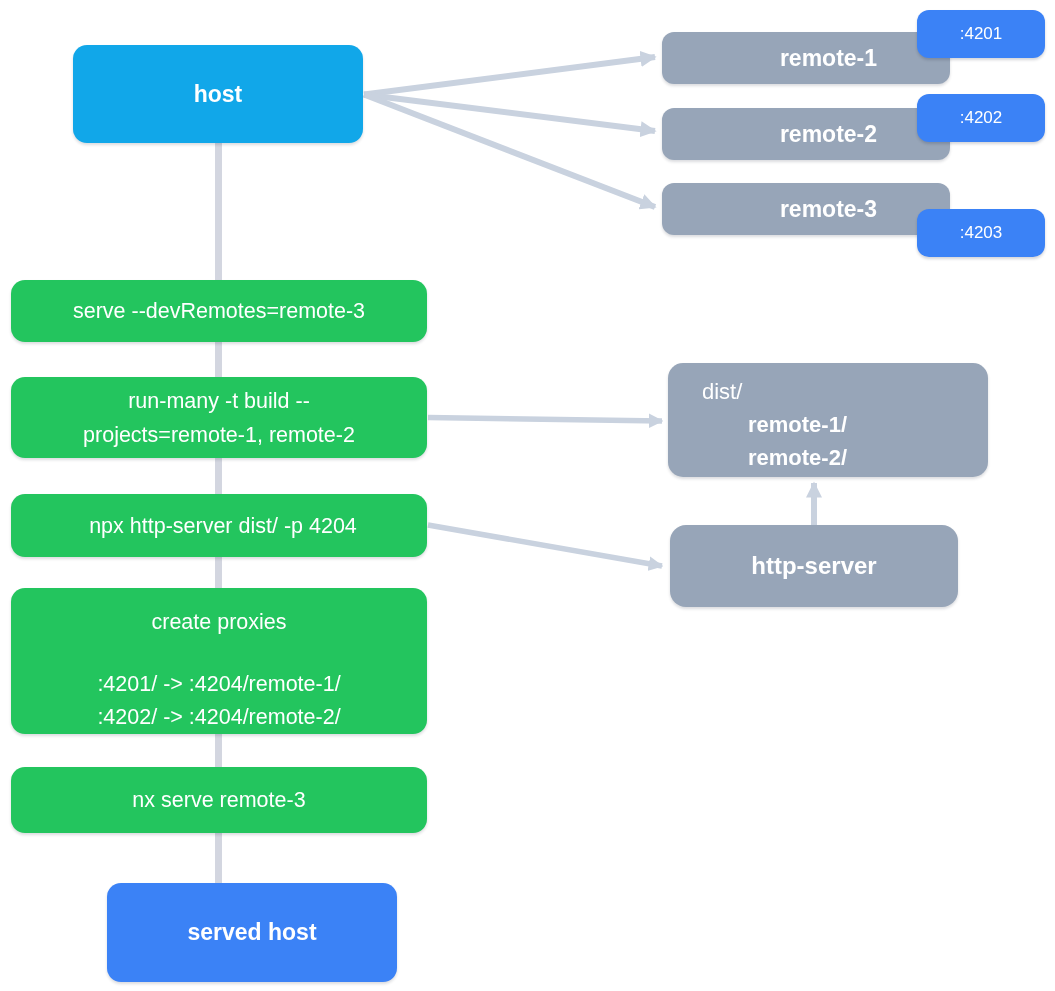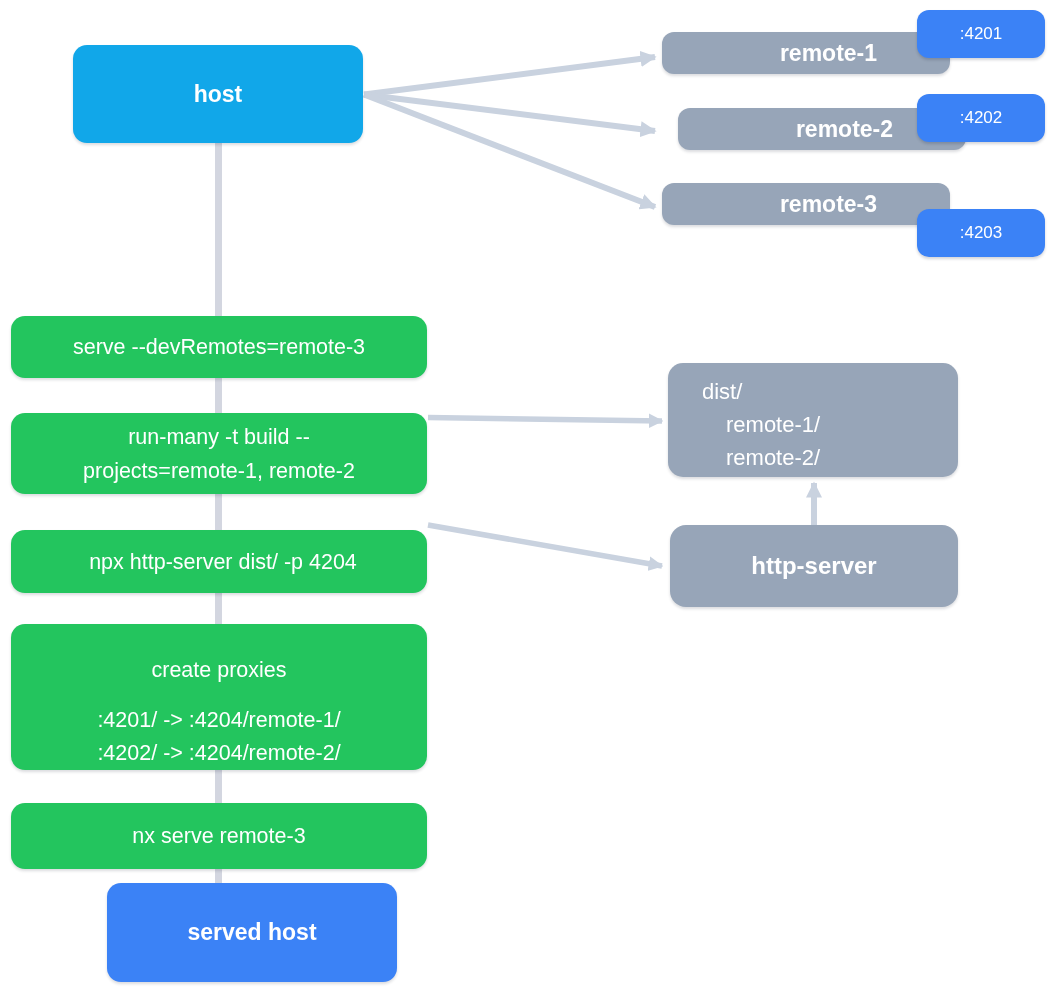--- a/index.html
+++ b/index.html
@@ -40,28 +40,28 @@
     left: 73px; top: 45px; width: 290px; height: 98px;
     background: var(--c-host, #11a7e9);
     font-weight: 700; font-size: 23px;
   }
   .served-host-node {
     left: 73px; top: 883px; width: 290px; height: 99px;
     background: var(--c-served-host, #3b82f6);
     font-weight: 700; font-size: 23px; margin-left: 34px;
   }
   .remote-node {
-    left: 662px; width: 288px; height: 42px;
+    left: 662px; width: 288px; height: 52px;
     background: var(--c-remote, #97a5b8);
     font-weight: 700; font-size: 23px;
     border-radius: 12px;
     padding-left: 45px;
   }
   .remote-1 { top: 32px; }
-  .remote-2 { top: 108px; margin-left: 16px; }
+  .remote-2 { top: 108px; }
   .remote-3 { top: 183px; }
   .port-badge {
     position: absolute;
     z-index: 2;
     left: 917px; width: 128px; height: 48px;
     background: var(--c-port-badge, #3b82f6);
     color: var(--c-text, #ffffff);
     border-radius: 12px;
     display: flex; align-items: center; justify-content: center;
     font-size: 17px; font-weight: 400;
@@ -70,43 +70,42 @@
   .badge-1 { top: 10px; }
   .badge-2 { top: 94px; }
   .badge-3 { top: 171px; margin-top: 38px; }
 
   .cmd-node {
     left: 11px; width: 416px;
     background: var(--c-command, #23c55e);
     font-size: 21.5px; font-weight: 400;
     flex-direction: column;
     line-height: 34px;
-    margin-top: 36px;
   }
   .cmd-serve    { top: 280px; height: 62px; }
   .cmd-run-many { top: 377px; height: 81px; }
   .cmd-http     { top: 494px; height: 63px; padding-left: 8px; }
-  .cmd-proxies  { top: 588px; height: 146px; justify-content: flex-start; padding-top: 30px; }
+  .cmd-proxies  { top: 588px; height: 146px; justify-content: flex-start; padding-top: 18px; }
   .cmd-nx-serve { top: 767px; height: 66px; }
   .cmd-proxies .proxy-gap { height: 36px; }
   .cmd-proxies .line { line-height: 33px; }
 
   .dist-node {
-    left: 668px; top: 363px; width: 290px; height: 114px;
+    left: 668px; top: 363px; width: 320px; height: 114px;
     background: var(--c-remote, #97a5b8);
     font-size: 22px; font-weight: 400;
     flex-direction: column;
     align-items: flex-start;
     justify-content: flex-start;
     text-align: left;
     padding: 12px 0 0 34px;
     line-height: 33px;
     border-radius: 15px;
   }
-  .dist-node .indent { margin-left: 24px; }
+  .dist-node .indent { margin-left: 46px; font-weight: bold; }
   .http-server-node {
     left: 670px; top: 525px; width: 288px; height: 82px;
     background: var(--c-remote, #97a5b8);
     font-weight: 700; font-size: 24px;
     border-radius: 16px;
   }
 </style>
 </head>
 <body>
 

